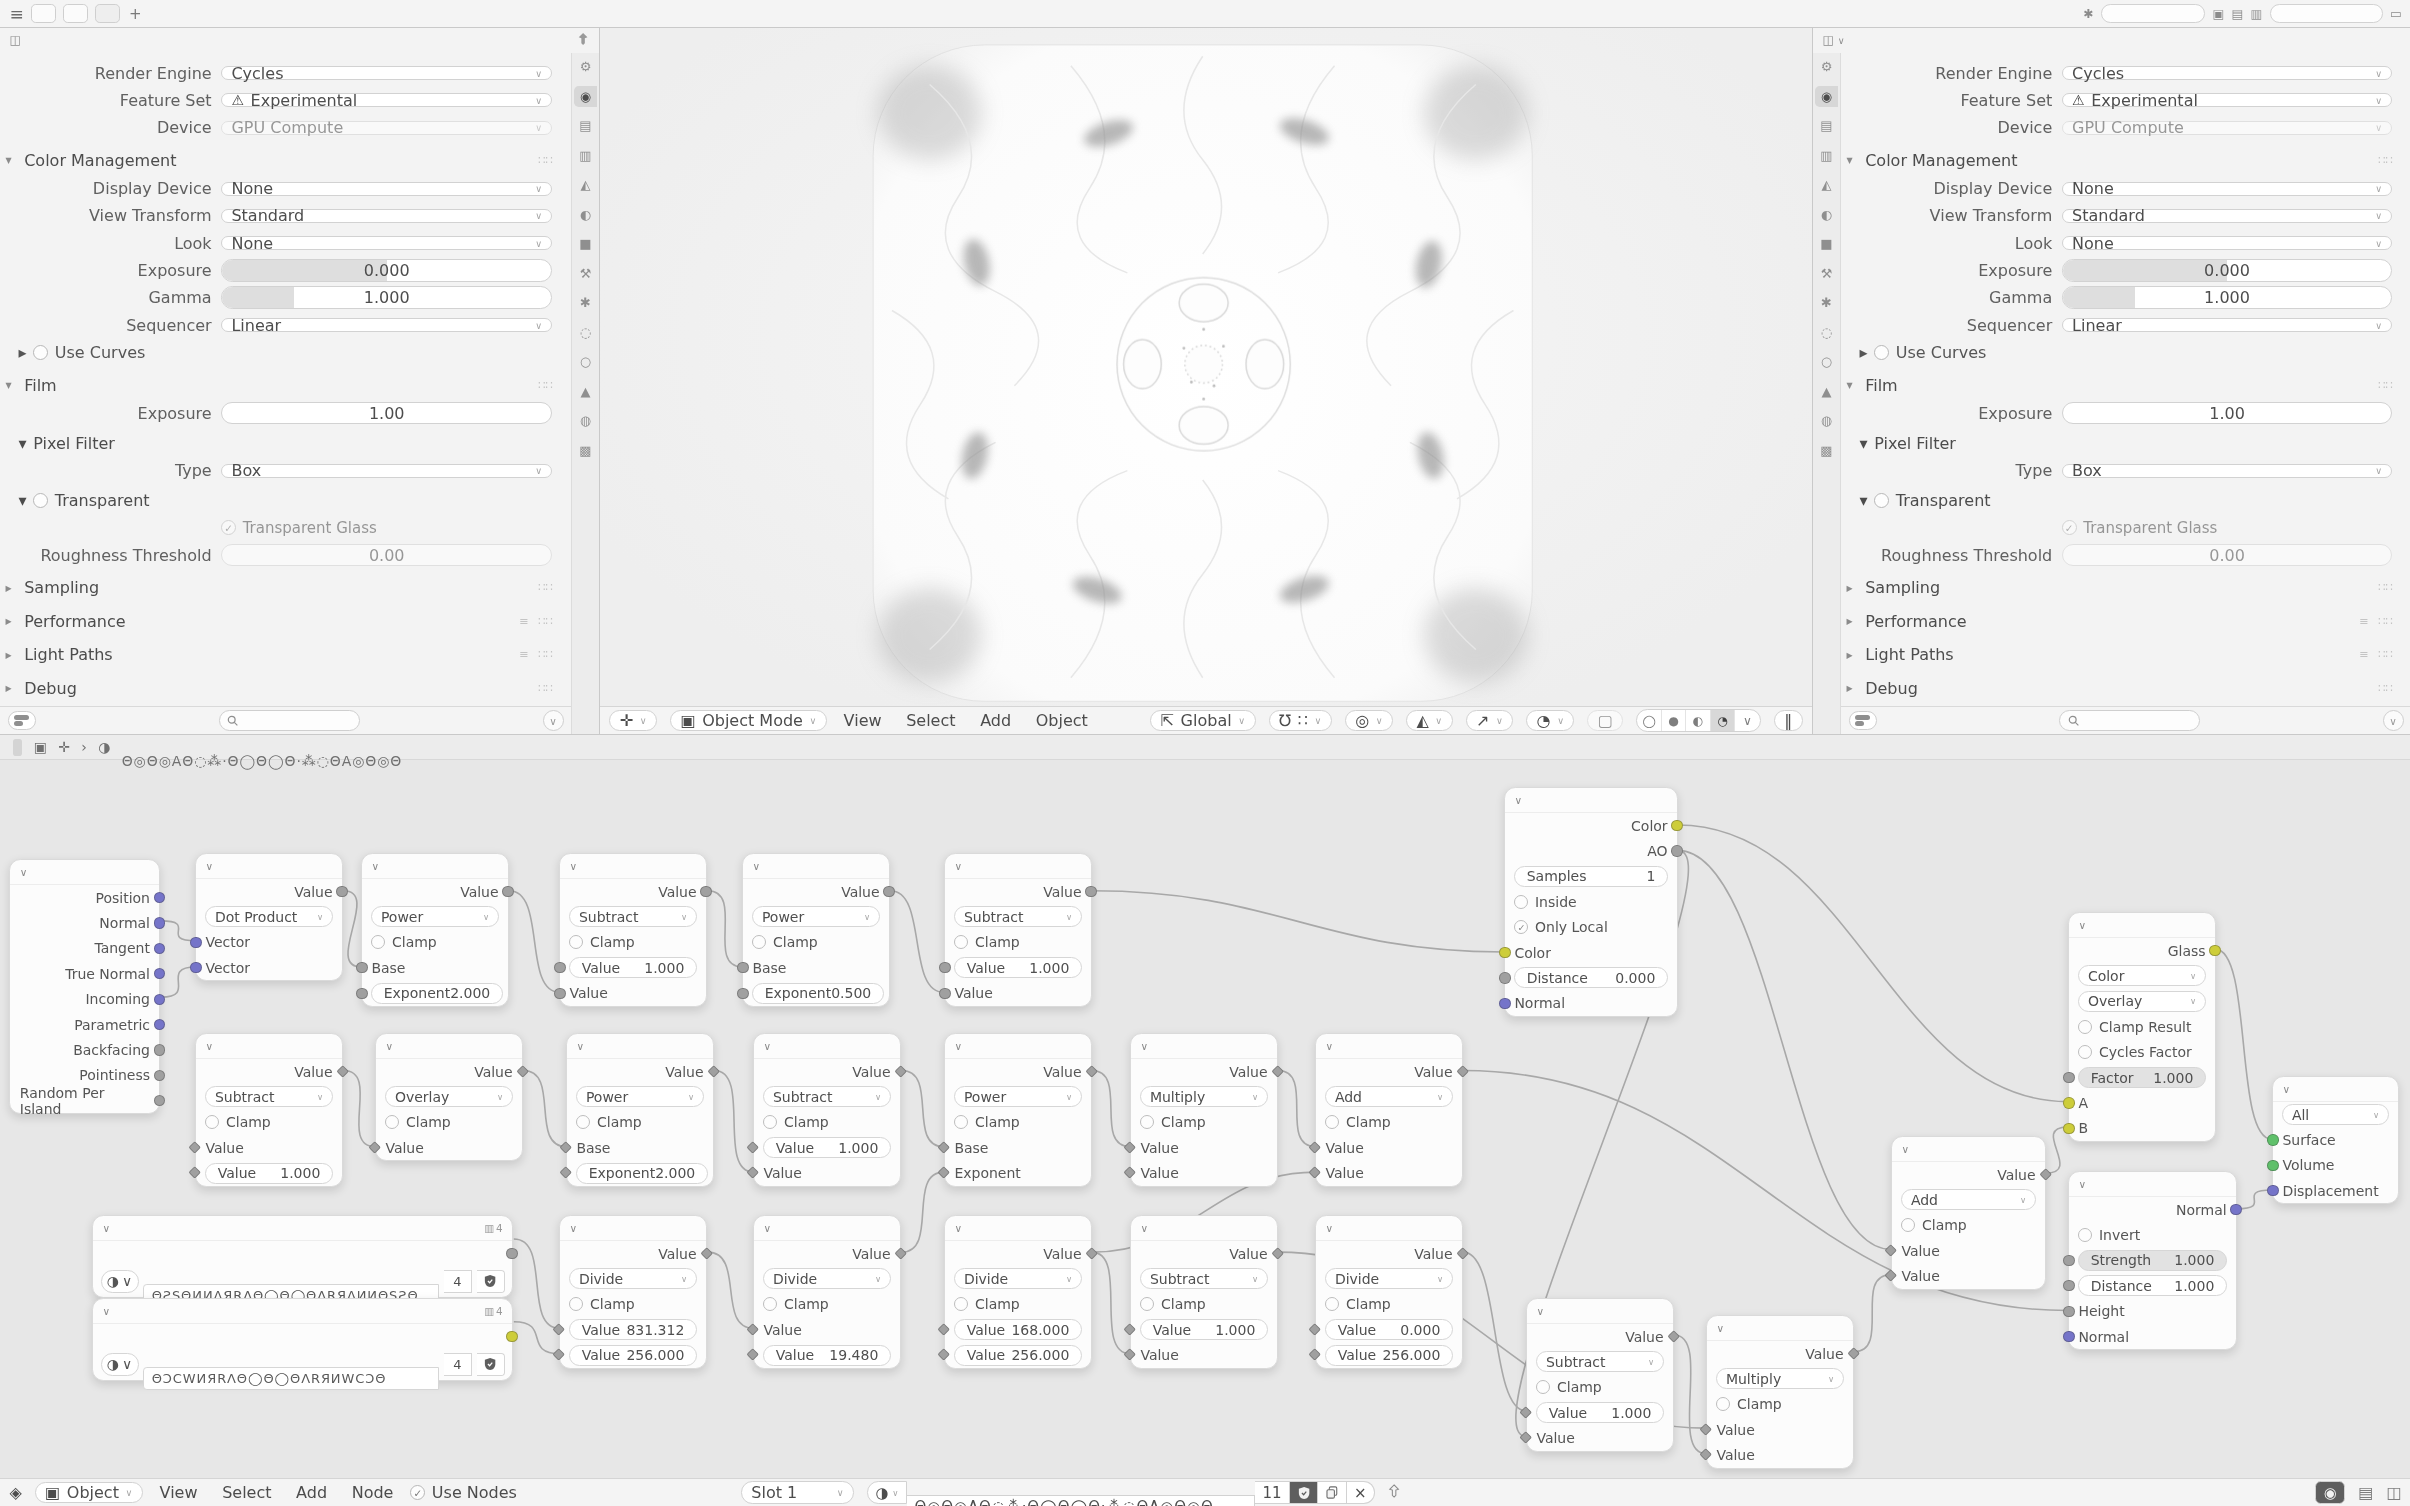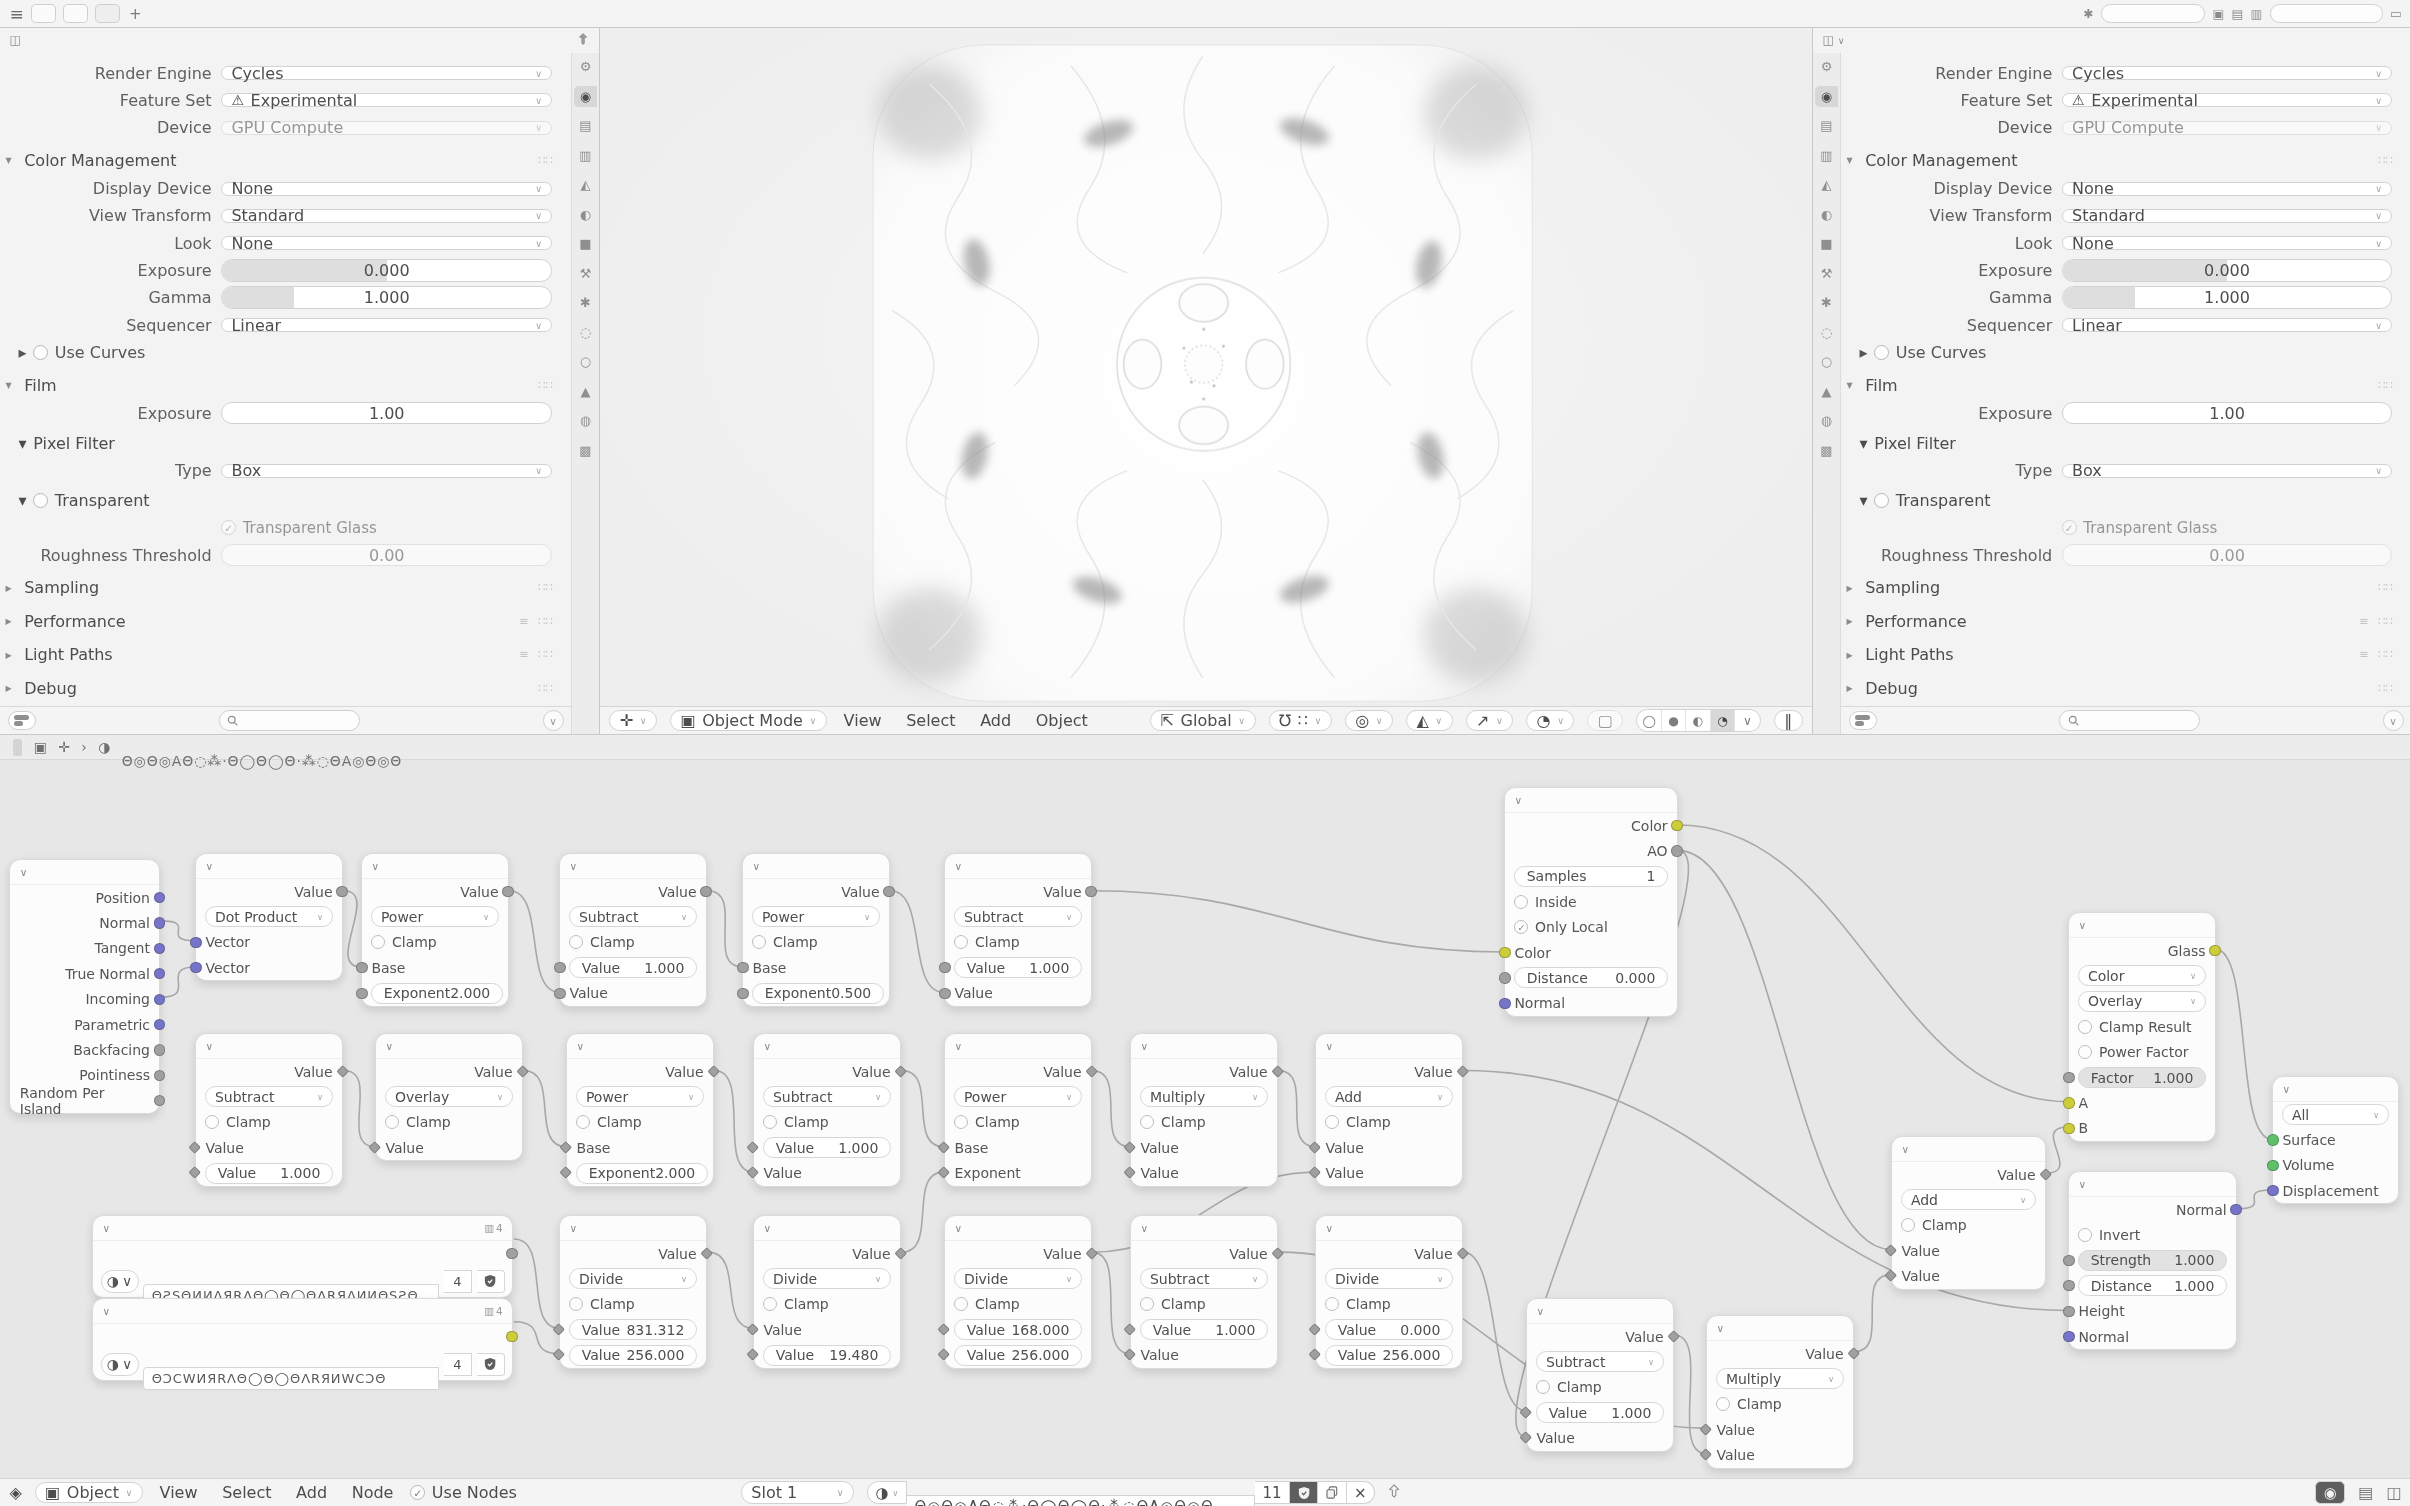--- a/index.html
+++ b/index.html
@@ -1405,21 +1405,21 @@
               <span>Overlay</span>
               <span class="chev">∨</span>
             </div>
           </div>
           <div class="nrow">
             <span class="ncb"></span>
             <span class="nlab">Clamp Result</span>
           </div>
           <div class="nrow">
             <span class="ncb"></span>
-            <span class="nlab">Power Factor</span>
+            <span class="nlab">Cycles Factor</span>
           </div>
           <div class="nrow">
             <span class="sock L c-gy"></span>
             <div class="fpill grayfill">
               <span>Factor</span>
               <span class="fv">1.000</span>
             </div>
           </div>
           <div class="nrow">
             <span class="sock L c-ye"></span>

